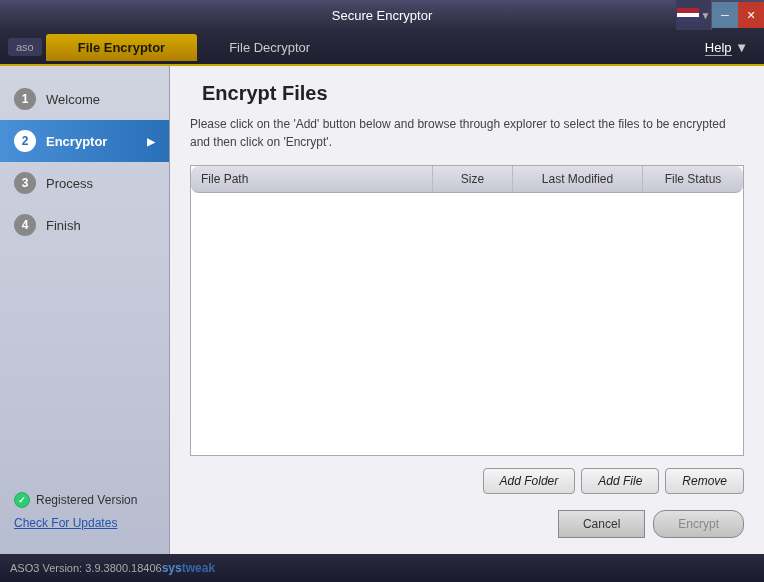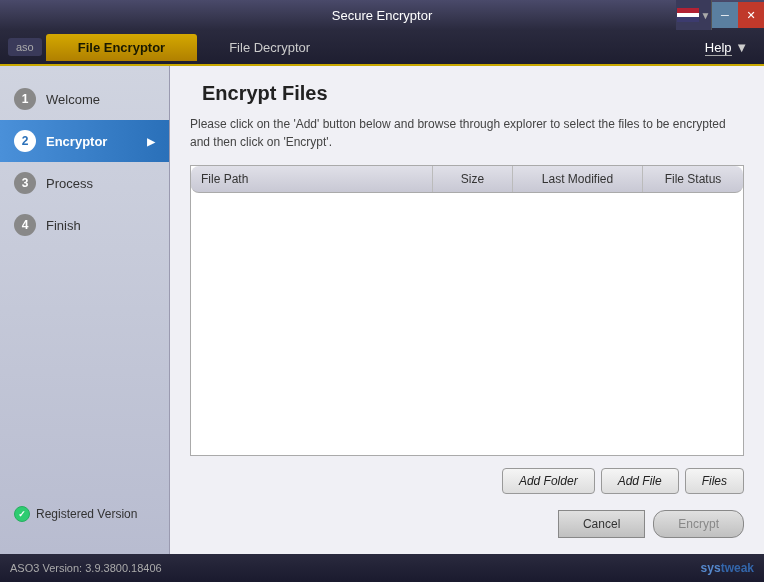--- a/index.html
+++ b/index.html
@@ -279,21 +279,21 @@
       color: #888;
     }
 
     
     .statusbar {
       height: 28px;
       background: linear-gradient(to bottom, #2a2a3e, #1a1a2e);
       display: flex;
       align-items: center;
       padding: 0 10px;
-      justify-content: space-between;
+      justify-content: flex-start;
     }
     .status-version {
       color: #aaa;
       font-size: 11px;
     }
     .status-brand {
       color: #5588cc;
       font-size: 12px;
       font-weight: bold;
     }
@@ -342,41 +342,42 @@
     <div class="sidebar-item">
       <div class="sidebar-num">4</div>
       <span>Finish</span>
     </div>
 
     <div class="sidebar-bottom">
       <div class="registered-badge">
         <div class="green-dot"></div>
         <span>Registered Version</span>
       </div>
+      <div class="check-updates">Check For Updates</div>
     </div>
   </div>
 
   <div class="content">
     <div class="content-title">Encrypt Files</div>
     <div class="content-desc">Please click on the 'Add' button below and browse through explorer to select the files to be encrypted and then click on 'Encrypt'.</div>
 
     <div class="file-table">
       <div class="table-header">
         <div class="th th-filepath">File Path</div>
         <div class="th th-size">Size</div>
         <div class="th th-modified">Last Modified</div>
         <div class="th th-status">File Status</div>
       </div>
       <div class="table-body"></div>
     </div>
 
     <div class="btn-row">
       <button class="btn">Add Folder</button>
       <button class="btn">Add File</button>
-      <button class="btn">Files</button>
+      <button class="btn">Remove</button>
     </div>
 
     <div class="bottom-actions">
       <button class="btn-cancel">Cancel</button>
       <button class="btn-encrypt">Encrypt</button>
     </div>
   </div>
 
 </div>
 

